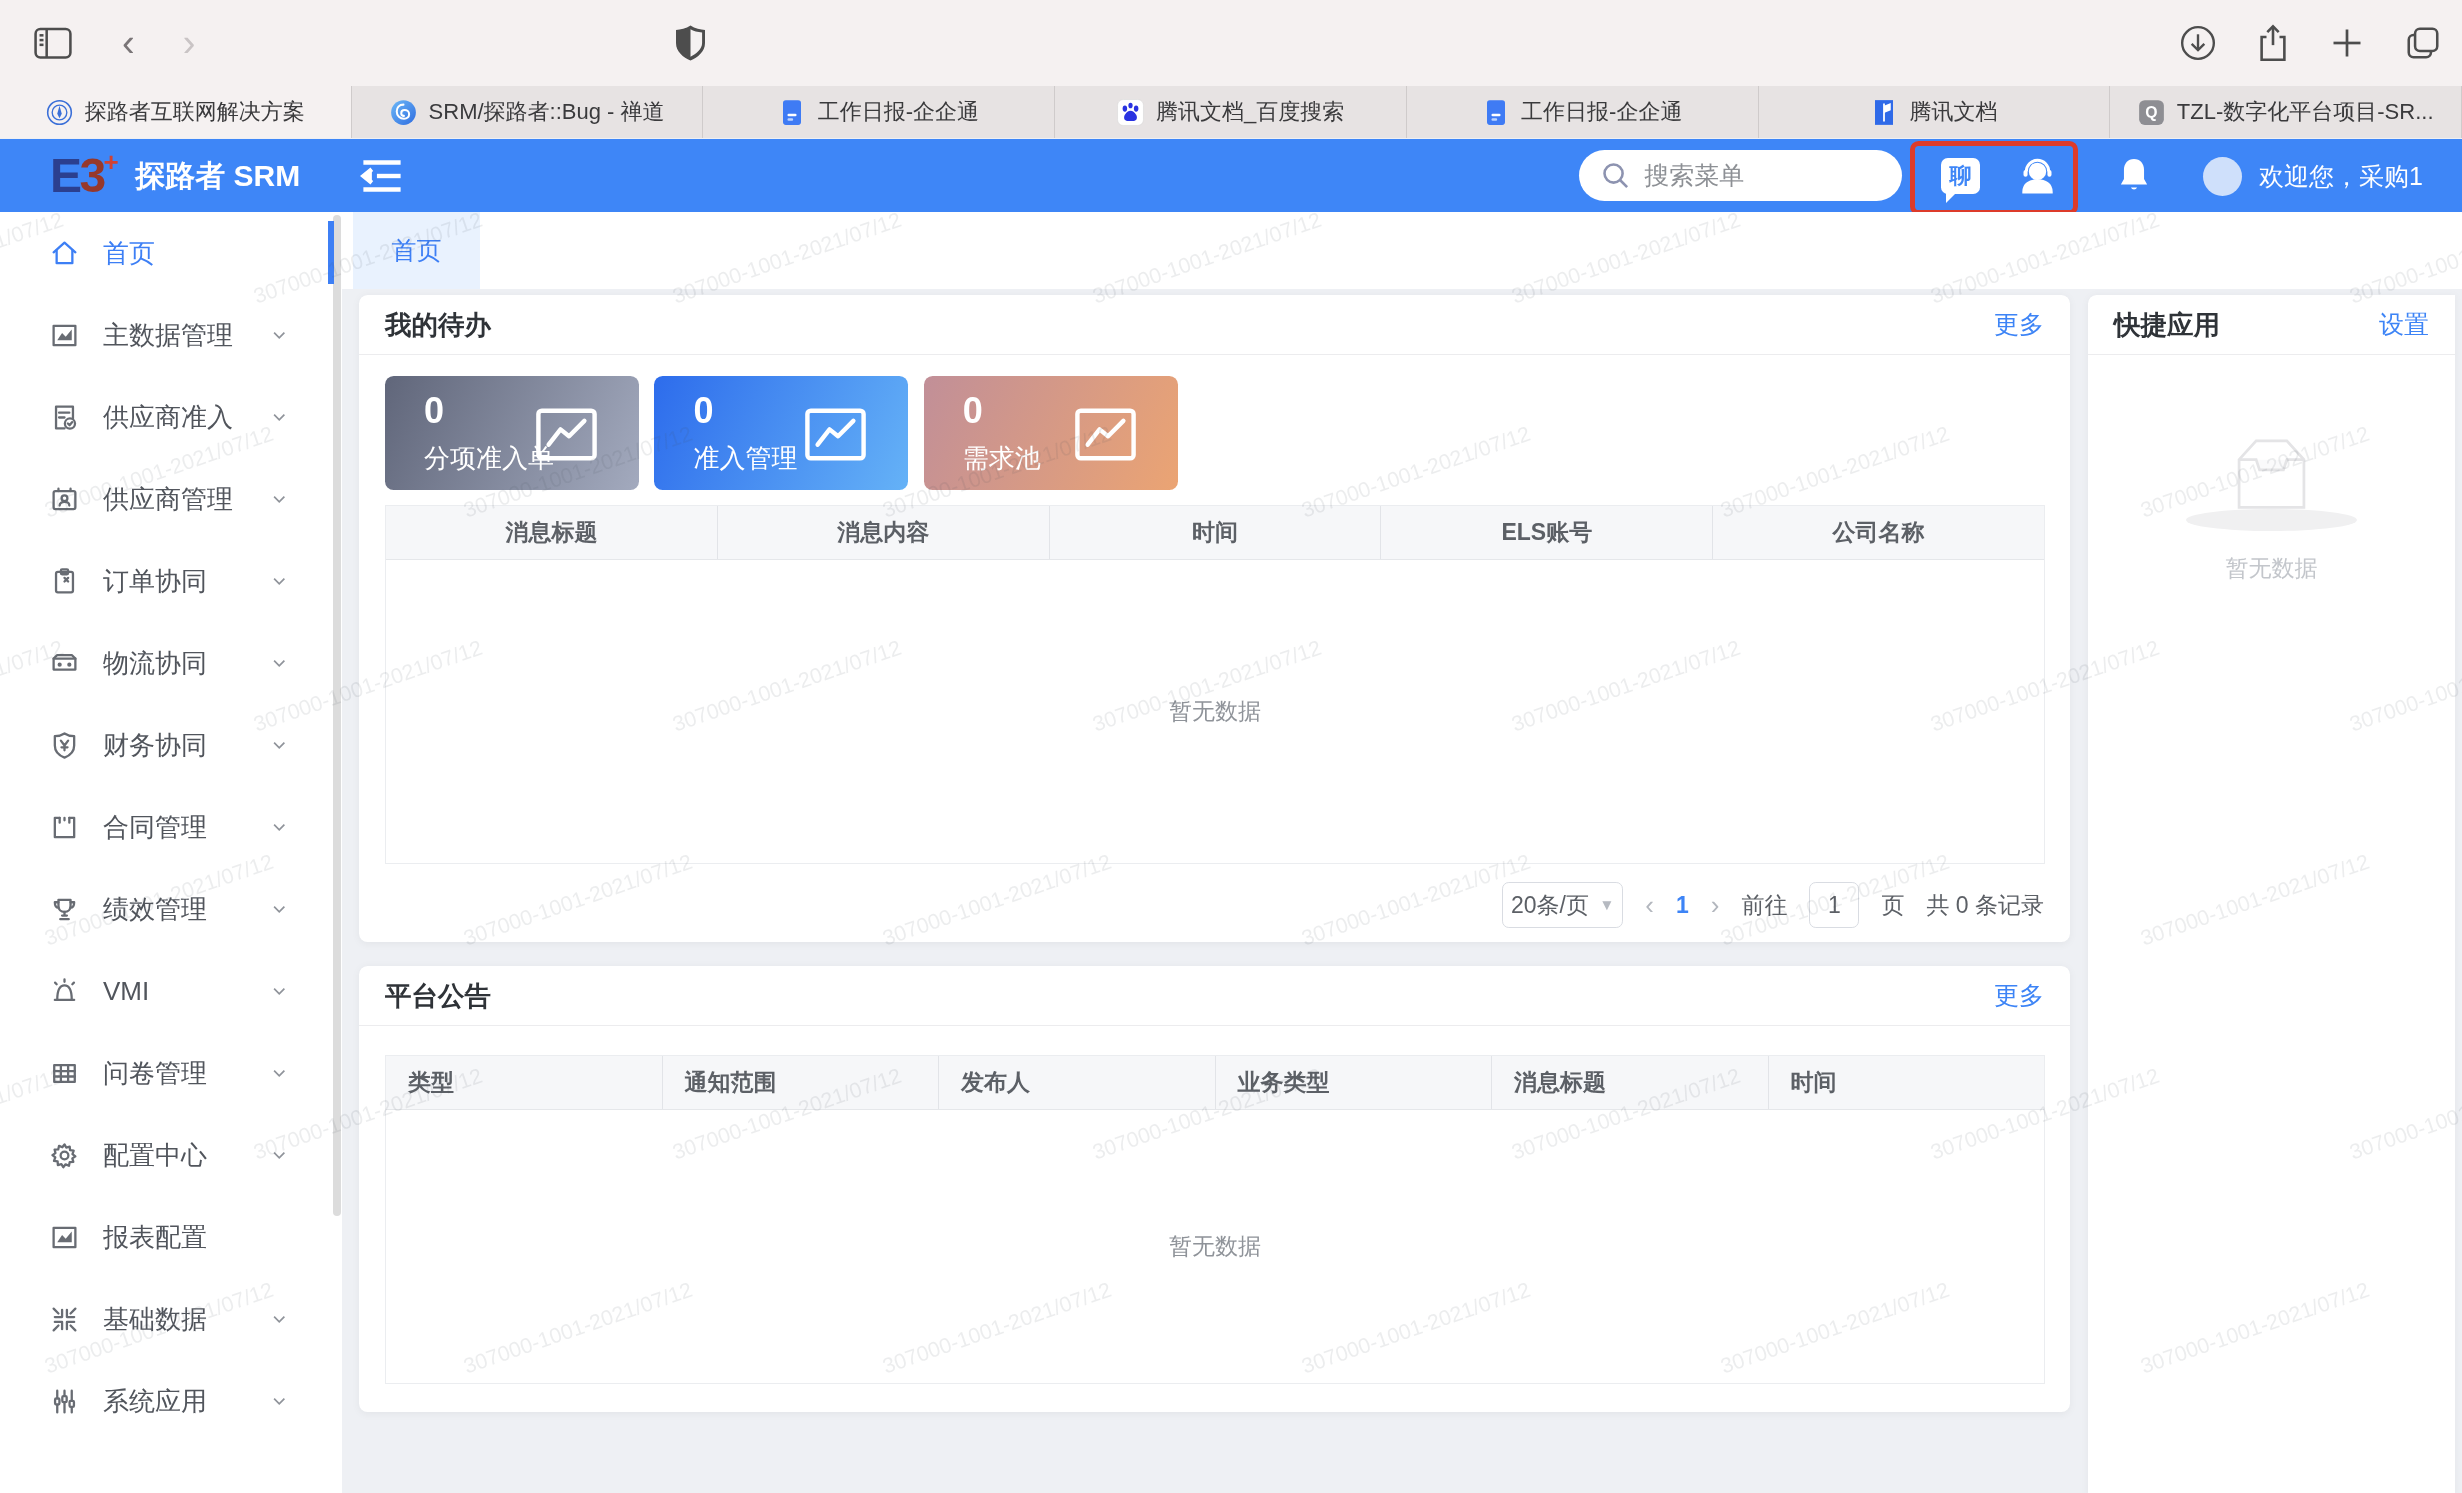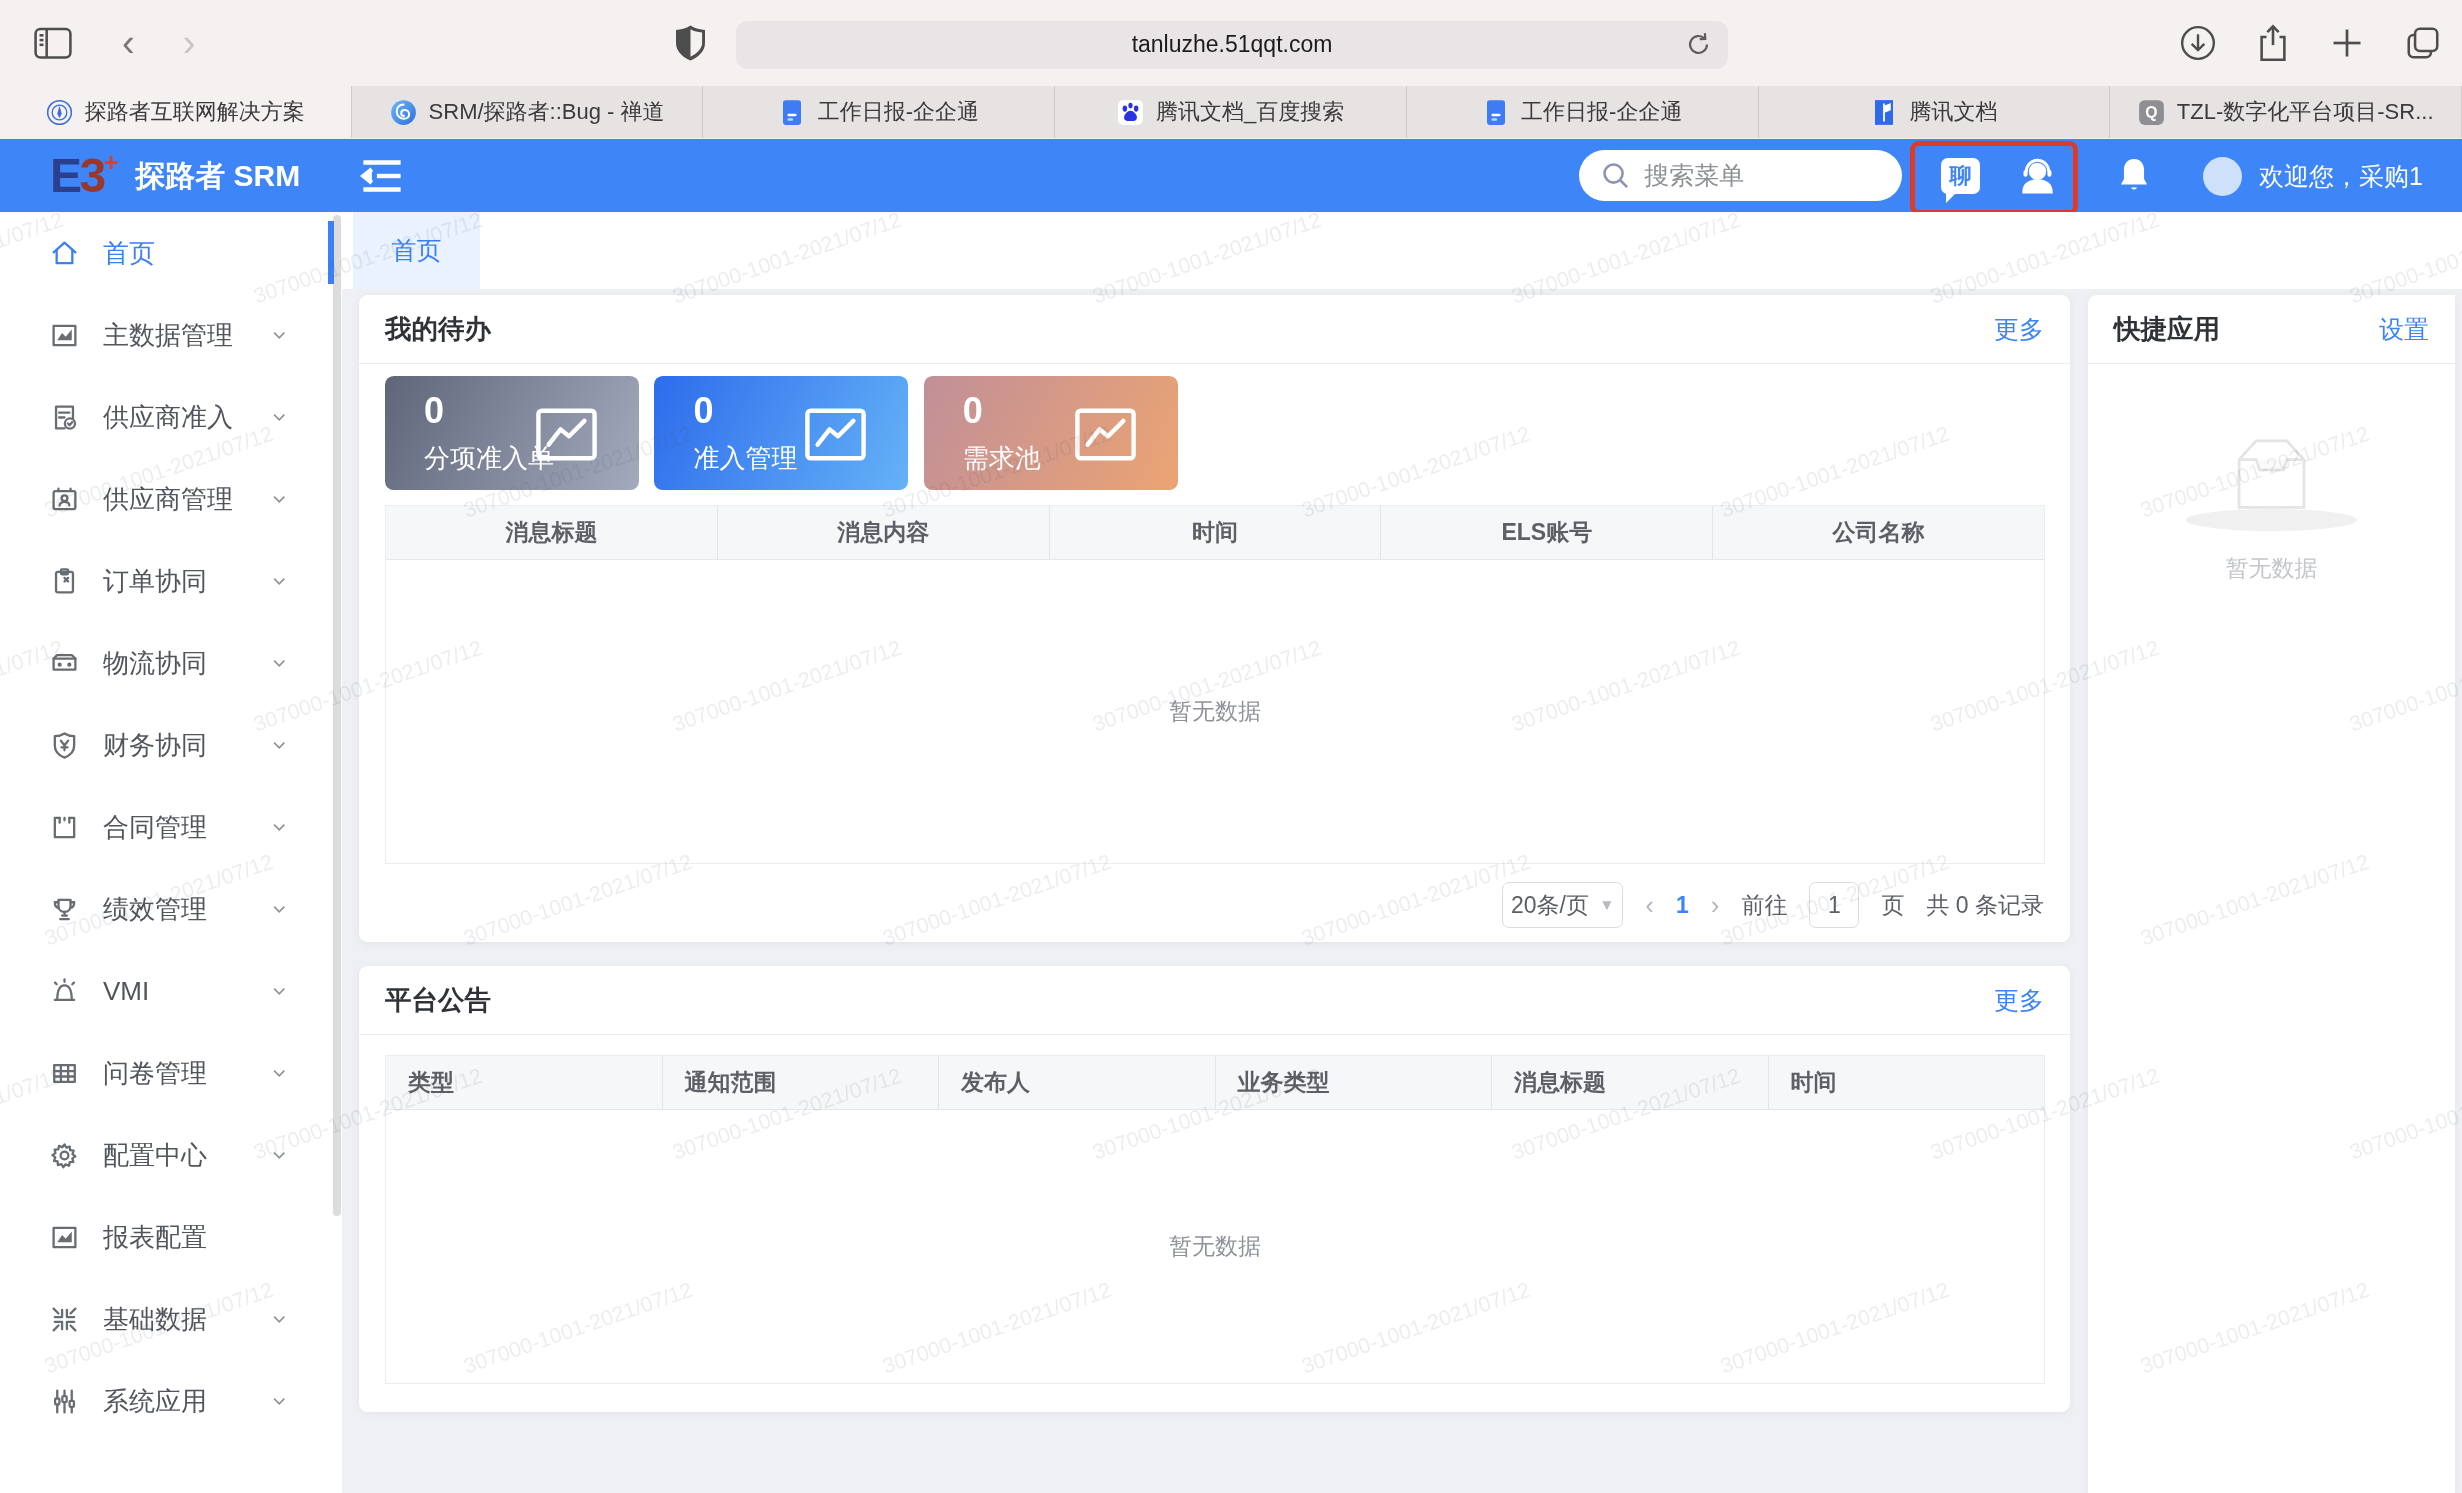--- a/index.html
+++ b/index.html
@@ -47,21 +47,21 @@
   .side-item.active .s-label { color:#3d7ff5; }
   .side-item.active .s-icon { color:#3d7ff5; }
   .active-bar { position:absolute; right:7.7px; top:9.4px; width:6.8px; height:63px; background:#3d7ff5; }
   .side-scrollthumb { position:absolute; left:333px; top:3.4px; width:7.7px; height:1001px; background:#dcdcdc; border-radius:4.3px; }
 
   
   .tabrow { position:absolute; left:342px; top:212px; width:2120px; height:77px; background:#fff; }
   .ws-tab { position:absolute; left:11px; top:0; width:127px; height:77px; background:#e9f2fe; color:#3d7ff5; font-size:25px; display:flex; align-items:center; justify-content:center; }
 
   .card { position:absolute; background:#fff; border-radius:8.6px; box-shadow:0 1.7px 8.6px rgba(0,0,0,0.05); }
-  .card-head { height:69px; display:flex; align-items:center; justify-content:space-between; padding:0 26px; border-bottom:1.7px solid #ececee; }
+  .card-head { height:60px; display:flex; align-items:center; justify-content:space-between; padding:0 26px; border-bottom:1.7px solid #ececee; }
   .card-title { font-size:26.5px; color:#2f3338; font-weight:700; }
   .blue-link { font-size:25px; color:#3d84f6; cursor:pointer; }
 
   #todo-card { left:359px; top:295px; width:1711px; height:647px; }
   .stats { position:absolute; left:26px; top:81px; display:flex; gap:15.4px; }
   .stat { width:254px; height:114px; border-radius:8.6px; color:#fff; position:relative; padding:13.7px 0 0 39px; }
   .stat .v { font-size:36px; font-weight:700; }
   .stat .l { font-size:26px; position:absolute; left:39px; bottom:13.7px; }
   .stat .chart-ic { position:absolute; right:41px; top:31px; }
 
@@ -107,29 +107,20 @@
         <line x1="3.5" y1="8" x2="6" y2="8"></line>
         <line x1="3.5" y1="11" x2="6" y2="11"></line>
       </svg>
   </div>
   <div class="nav-arrow" style="margin-left:50px">‹</div>
   <div class="nav-arrow disabled" style="margin-left:48px">›</div>
   <div class="tool-icon" style="position:absolute;left:676px">
     <svg width="29" height="36" viewBox="0 0 20 24" fill="#4d4d4d">
         <path d="M10 0 C13 2 17 3 20 3 L20 12 C20 18 15 22 10 24 C5 22 0 18 0 12 L0 3 C3 3 7 2 10 0 Z M10 2.5 L10 21.5 C14 19.5 18 16 18 12 L18 4.7 C15 4.5 12 3.7 10 2.5 Z"></path>
       </svg>
-  </div>
-  <div class="url-pill">
-    <span>tanluzhe.51qqt.com</span>
-    <div class="url-reload">
-      <svg width="29" height="31" viewBox="0 0 24 24" fill="none" stroke="#5f5a5b" stroke-width="1.8">
-          <path d="M19 12a7 7 0 1 1-2-4.9"></path>
-          <polyline points="17.3,2.6 17.6,7.4 13,7.6" fill="none"></polyline>
-        </svg>
-    </div>
   </div>
   <div class="toolbar-right">
     <div class="tool-icon">
       <svg width="38" height="38" viewBox="0 0 24 24" fill="none" stroke="#4d4d4d" stroke-width="1.5">
           <circle cx="12" cy="12" r="10"></circle>
           <line x1="12" y1="6.5" x2="12" y2="16"></line>
           <polyline points="8,12.5 12,16.5 16,12.5"></polyline>
         </svg>
     </div>
     <div class="tool-icon">

